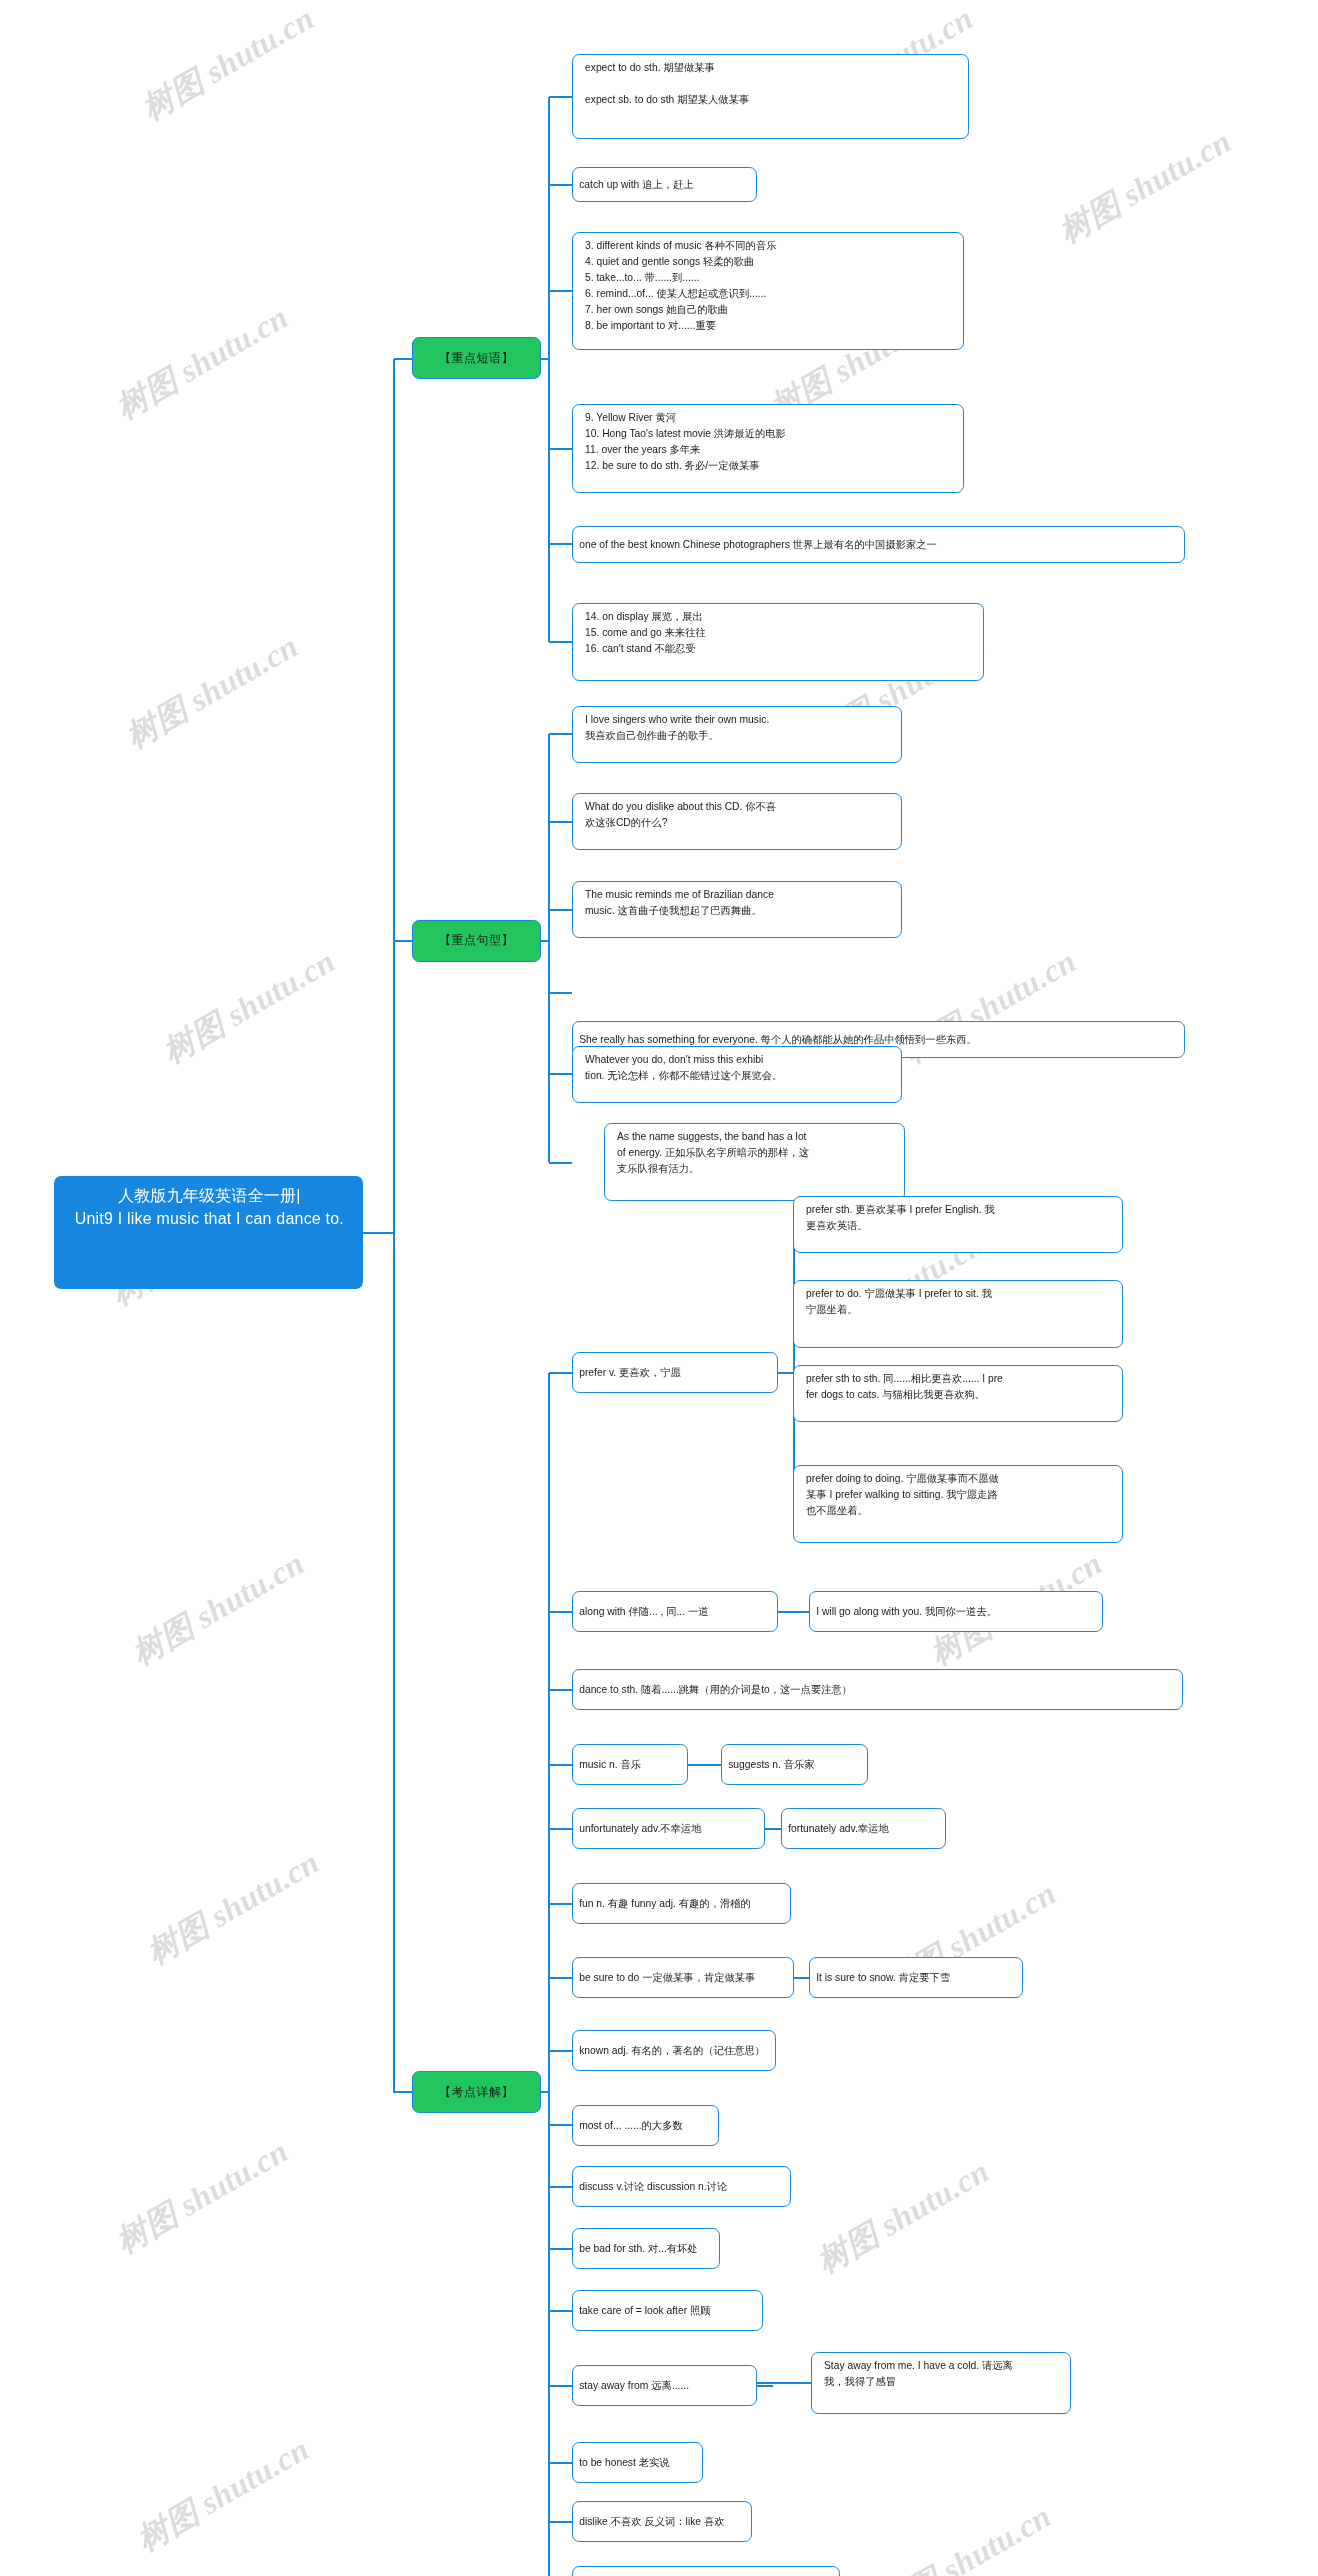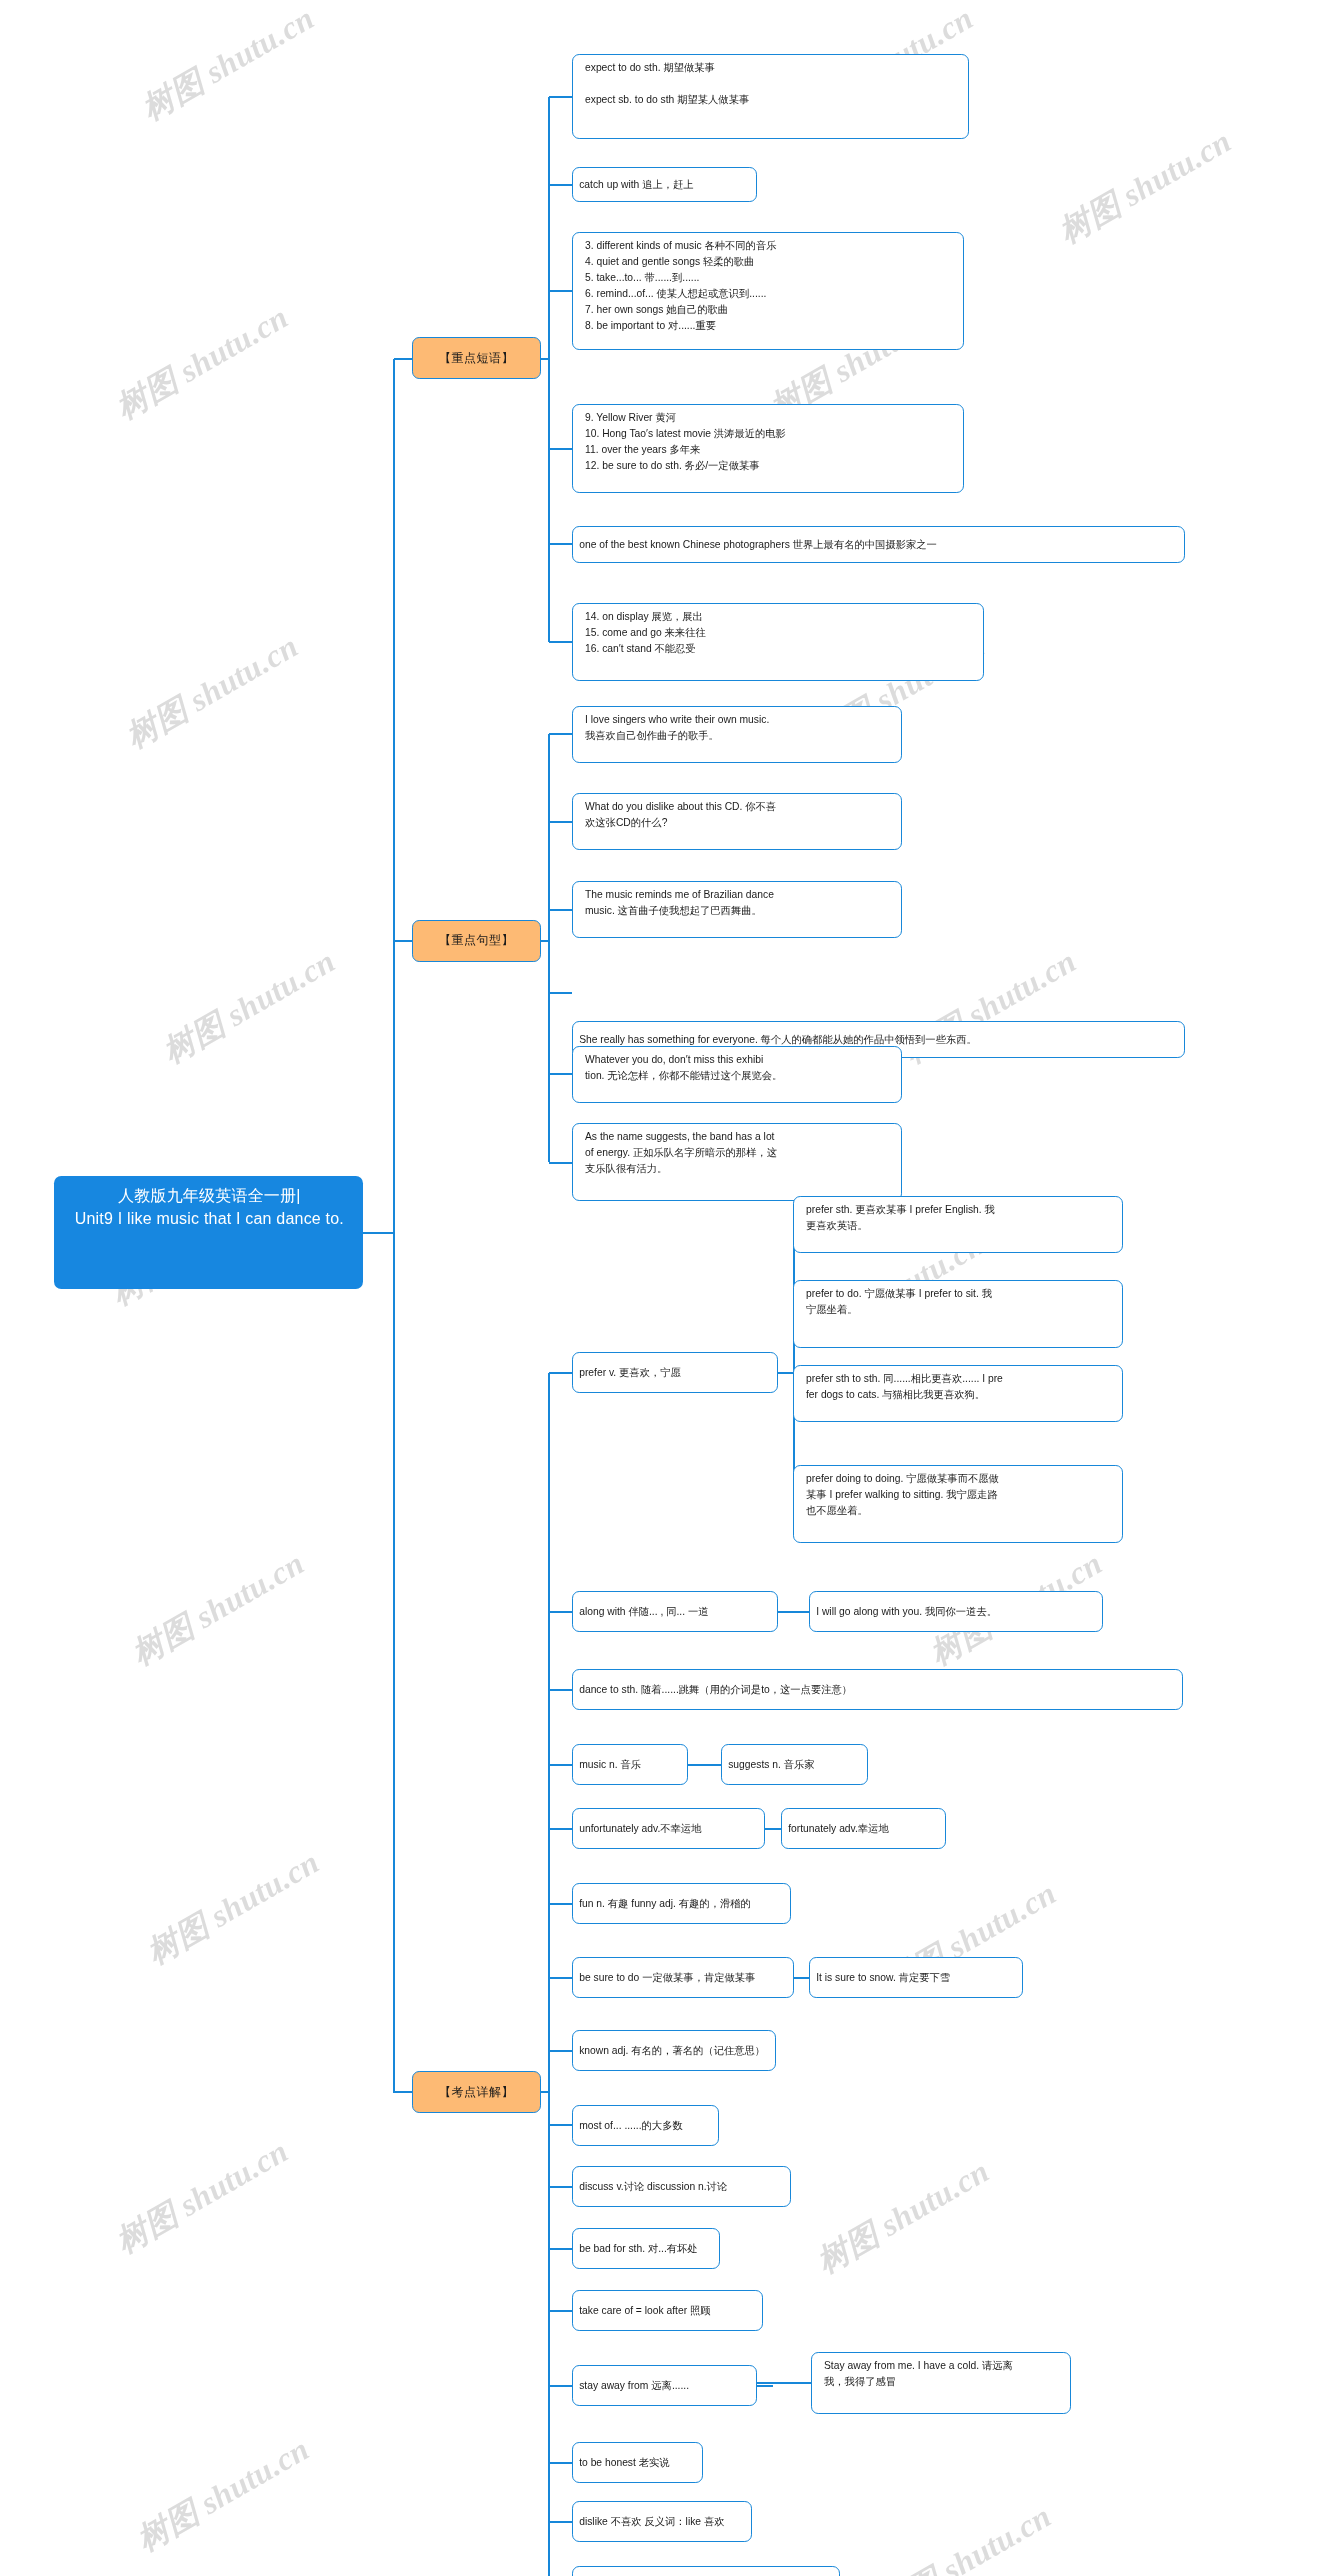--- a/index.html
+++ b/index.html
@@ -43,21 +43,21 @@
     color: #1a1a1a;
     font-size: 10.3px;
     line-height: 1.55;
     padding: 5.2px 6.2px;
     display: flex;
     align-items: center;
     z-index: 10;
     white-space: pre-line;
   }
   .node.cat {
-    background: #fdba74;
+    background: #22c55e;
     border-color: #1787d9;
     font-size: 12px;
     justify-content: center;
     font-weight: 400;
     letter-spacing: 0.5px;
   }
   .node.root {
     background: #1787e0;
     border: none;
     border-radius: 7.2px;
@@ -185,21 +185,21 @@
  16. can′t stand 不能忍受</div>
     <div class="node multi" style="left: 572px; top: 706px; width: 330px; height: 57px;">I love singers who write their own music.
 我喜欢自己创作曲子的歌手。</div>
     <div class="node multi" style="left: 572px; top: 793px; width: 330px; height: 57px;">What do you dislike about this CD. 你不喜
 欢这张CD的什么?</div>
     <div class="node multi" style="left: 572px; top: 881px; width: 330px; height: 57px;">The music reminds me of Brazilian dance
 music. 这首曲子使我想起了巴西舞曲。</div>
     <div class="node " style="left: 572px; top: 974px; width: 613px; height: 37px; margin-top: 47px;">She really has something for everyone. 每个人的确都能从她的作品中领悟到一些东西。</div>
     <div class="node multi" style="left: 572px; top: 1046px; width: 330px; height: 57px;"> Whatever you do, don′t miss this exhibi
 tion. 无论怎样，你都不能错过这个展览会。</div>
-    <div class="node multi" style="left: 572px; top: 1123px; width: 330px; height: 78px;">As the name suggests, the band has a lot
+    <div class="node multi" style="left: 604px; top: 1123px; width: 301px; height: 78px;">As the name suggests, the band has a lot
 of energy. 正如乐队名字所暗示的那样，这
 支乐队很有活力。</div>
     <div class="node " style="left: 572px; top: 1352px; width: 206px; height: 41px;">prefer v. 更喜欢，宁愿</div>
     <div class="node multi" style="left: 793px; top: 1196px; width: 330px; height: 57px;">prefer sth. 更喜欢某事 I prefer English. 我
 更喜欢英语。</div>
     <div class="node multi" style="left: 793px; top: 1280px; width: 330px; height: 68px;">prefer to do. 宁愿做某事 I prefer to sit. 我
 宁愿坐着。</div>
     <div class="node multi" style="left: 793px; top: 1365px; width: 330px; height: 57px;">prefer sth to sth. 同......相比更喜欢...... I pre
 fer dogs to cats. 与猫相比我更喜欢狗。</div>
     <div class="node multi" style="left: 793px; top: 1465px; width: 330px; height: 78px;">prefer doing to doing. 宁愿做某事而不愿做

